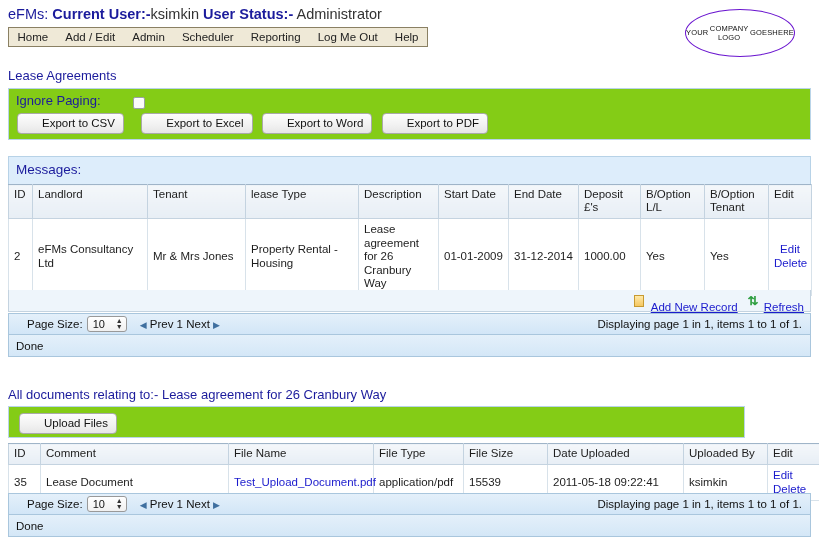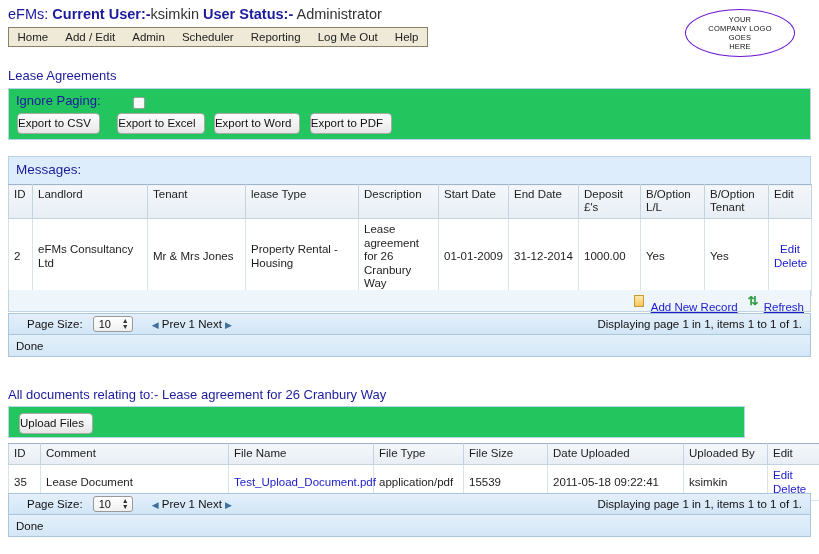--- a/index.html
+++ b/index.html
@@ -31,36 +31,36 @@
   .navbar a {
     flex: 1 1 auto; text-align: center;
     color: #222222; text-decoration: none;
     font-size: 11.5px; line-height: 18px; white-space: nowrap;
   }
 
   .logo {
     position: absolute; left: 685px; top: 9px;
     width: 110px; height: 48px;
     border: 1.5px solid #6a15cf; border-radius: 50%;
-    display: flex; flex-direction: column;
+    display: flex; flex-direction: row;
     align-items: center; justify-content: center;
     font-size: 7.5px; line-height: 9.2px; color: #111111;
     letter-spacing: 0.2px; text-align: center;
   }
 
   
   .sect-title {
     position: absolute; left: 8px;
     font-size: 13px; color: #1b1b9c; white-space: nowrap;
   }
 
   
   .panel {
     position: absolute;
-    background: #22c55e;
+    background: #84cc16;
     border: 1px solid #b9d4e8;
   }
   .panel-band {
     position: absolute;
     background: #ddedfb;
     border: 1px solid #b7d2e7;
   }
 
   .chk {
     width: 12px; height: 12px;
@@ -69,21 +69,21 @@
     display: inline-block; vertical-align: middle;
     box-shadow: inset 0 1px 0 #ffffff;
   }
 
   .btn {
     display: inline-block;
     background: linear-gradient(to bottom, #fdfdfd 0%, #f2f2f2 55%, #e6e6e6 100%);
     border: 1px solid #a9a9a9;
     border-radius: 4px;
     font-size: 11.5px; color: #111111;
-    padding: 2px 8px 3px 0;
+    padding: 2px 8px 3px 24px;
     line-height: 14px;
     cursor: pointer;
     white-space: nowrap;
     text-align: right;
   }
 
   
   table.grid {
     position: absolute;
     border-collapse: collapse;
@@ -144,21 +144,21 @@
     padding-left: 18px;
   }
   .pagebar .right {
     margin-left: auto; margin-right: 8px; white-space: nowrap;
   }
   .sel {
     background: linear-gradient(to bottom, #ffffff, #f0f0f0);
     border: 1px solid #999999; border-radius: 3px;
     font-size: 11px; padding: 0px 14px 0px 5px;
     height: 16px; line-height: 15px; display: inline-block;
-    position: relative; margin: 0 10px; color: #111; min-width: 40px;
+    position: relative; margin: 0 4px; color: #111; min-width: 40px;
   }
   .sel .arr {
     position: absolute; right: 3px; top: 1px;
     font-size: 7px; line-height: 6px; color: #333;
   }
   .pg-nav { margin-left: 9px; white-space: nowrap; }
   .pg-nav .tri { color: #3f6f9f; font-size: 9px; }
 
   .statusbar {
     position: absolute;

